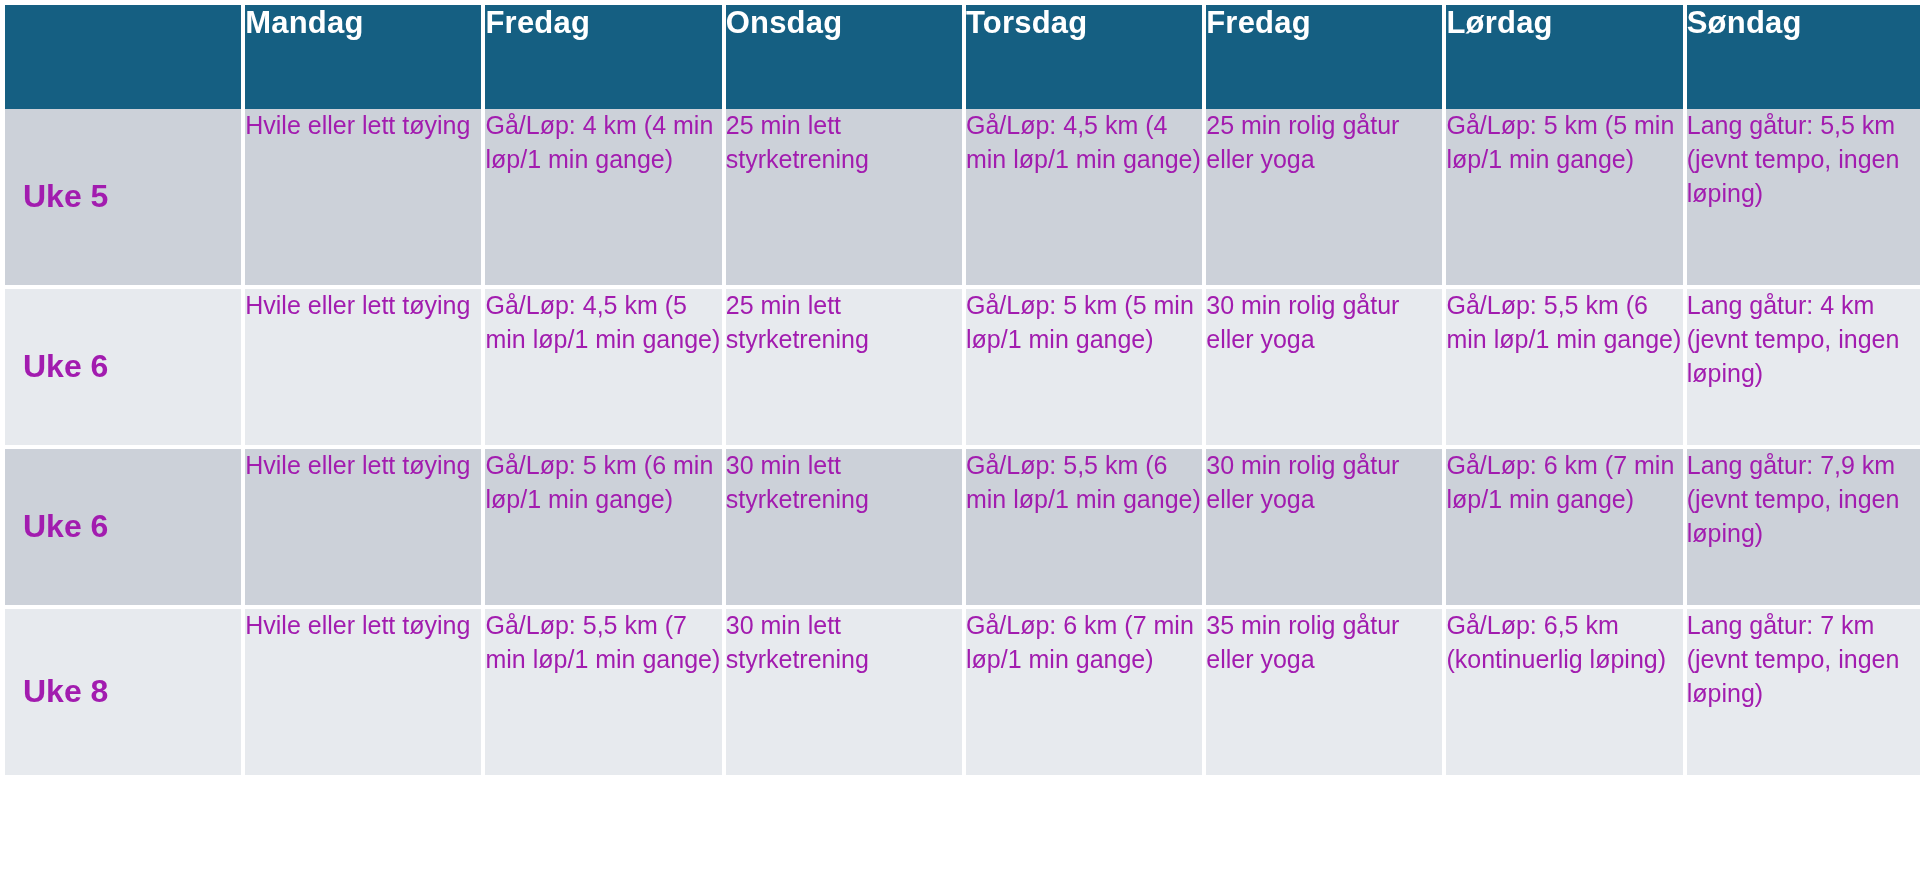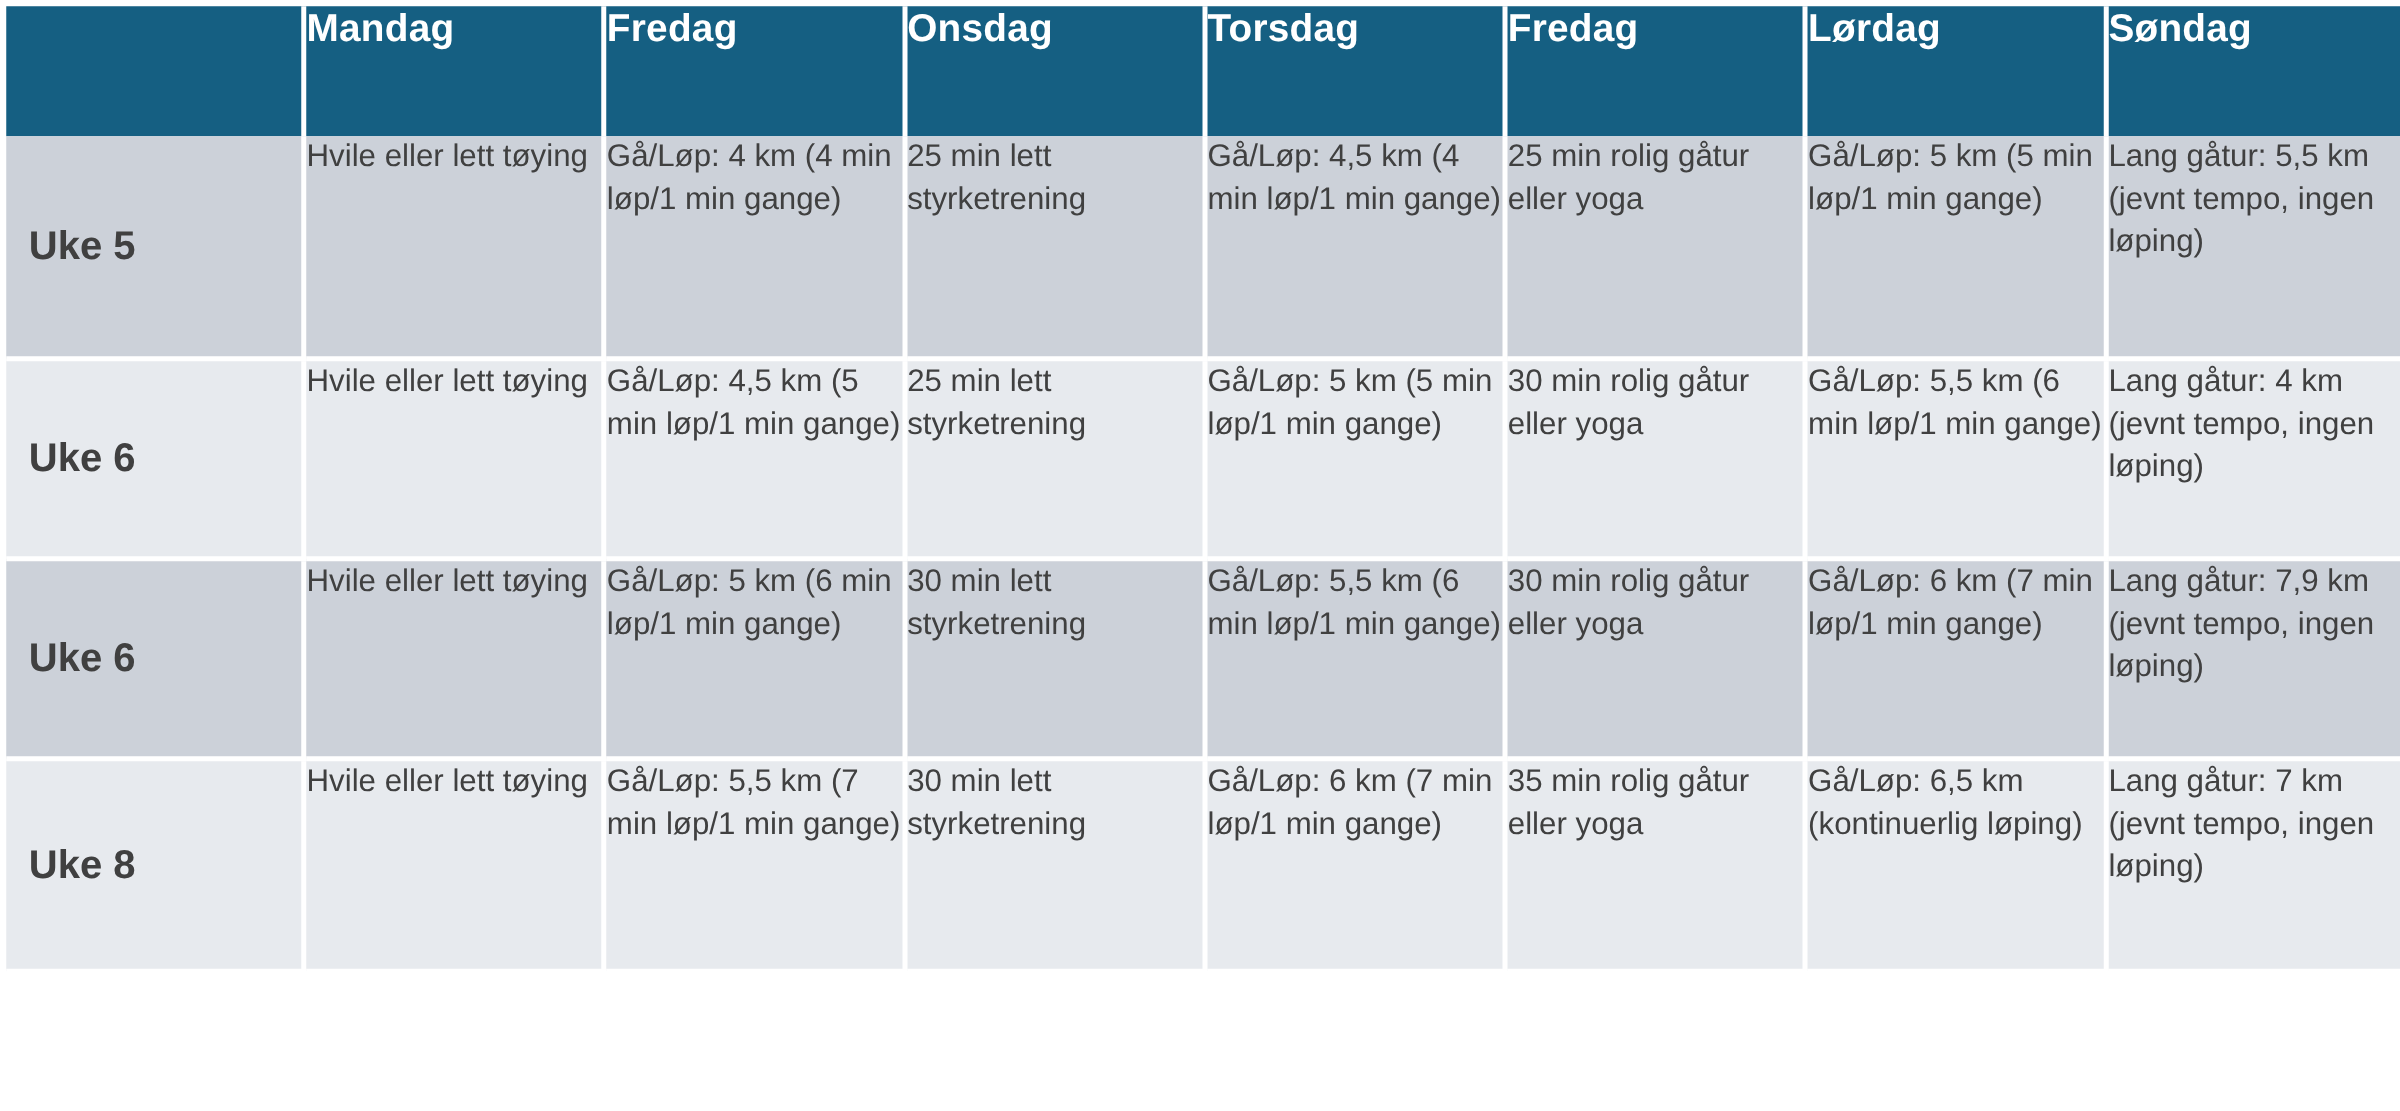--- a/index.html
+++ b/index.html
@@ -54,21 +54,21 @@
   tbody tr.band-dark td { background: #ccd1d9; }
   tbody tr.band-light td { background: #e7eaee; }
 
   tbody td {
     border-right: 4px solid #ffffff;
     border-bottom: 4px solid #ffffff;
     box-sizing: border-box;
     padding: 24px 18px 20px 18px;
     font-size: 25px;
     line-height: 1.35;
-    color: #404040;
+    color: #a21caf;
   }
   tbody td:last-child { border-right: none; }
 
   tbody td.week {
     font-weight: bold;
     font-size: 32px;
     vertical-align: middle;
     padding-left: 18px;
   }
   tbody tr.row-1 td { height: 178px; }

